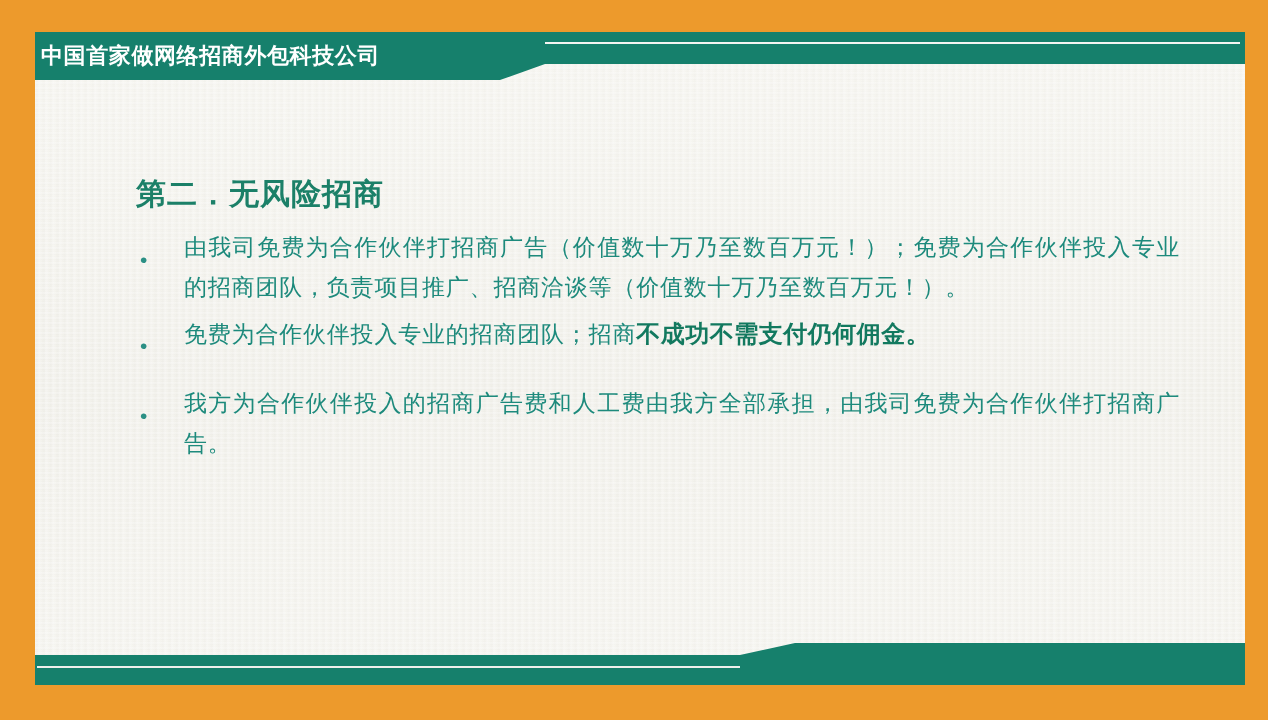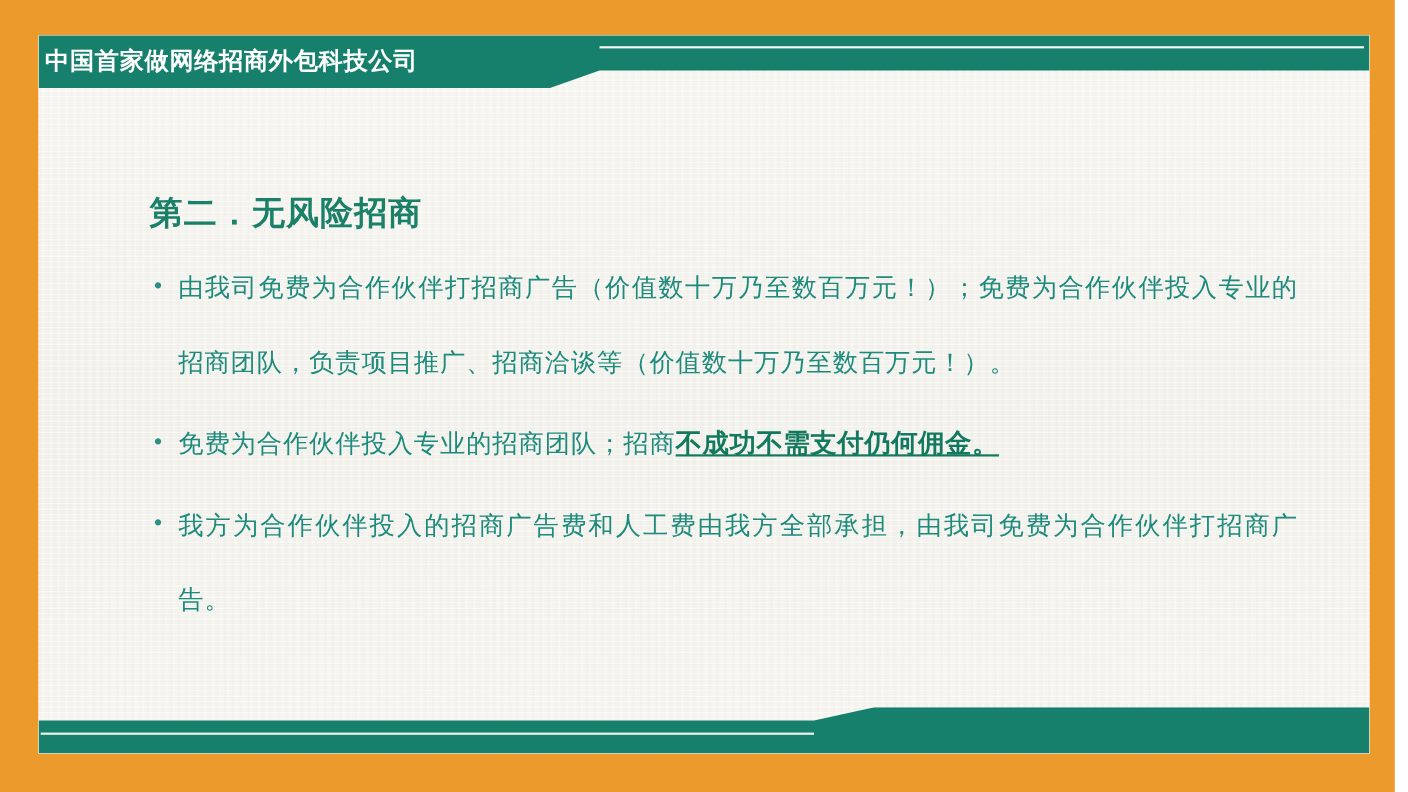--- a/index.html
+++ b/index.html
@@ -119,32 +119,32 @@
     color: #2a8f84;
     font-size: 21px;
     line-height: 64px;
     text-align: left;
   }
   .bullet-text {
     flex: 1 1 auto;
     color: #1d8a7c;
     font-family: "Liberation Serif", "DejaVu Serif", serif;
     font-size: 23px;
-    line-height: 68px;
+    line-height: 40px;
     letter-spacing: 0.8px;
     text-align: justify;
     text-justify: inter-ideograph;
+    margin-left: 22px;
   }
   .bullet-text .em {
     color: #12795f;
     font-family: "Liberation Sans", "DejaVu Sans", sans-serif;
     font-weight: bold;
     font-size: 24px;
     letter-spacing: 0.5px;
-    text-decoration: underline;
   }
 
   
   #footer-band {
     position: absolute;
     left: 35px;
     top: 637px;
     width: 1210px;
     height: 48px;
     background: #16806c;

